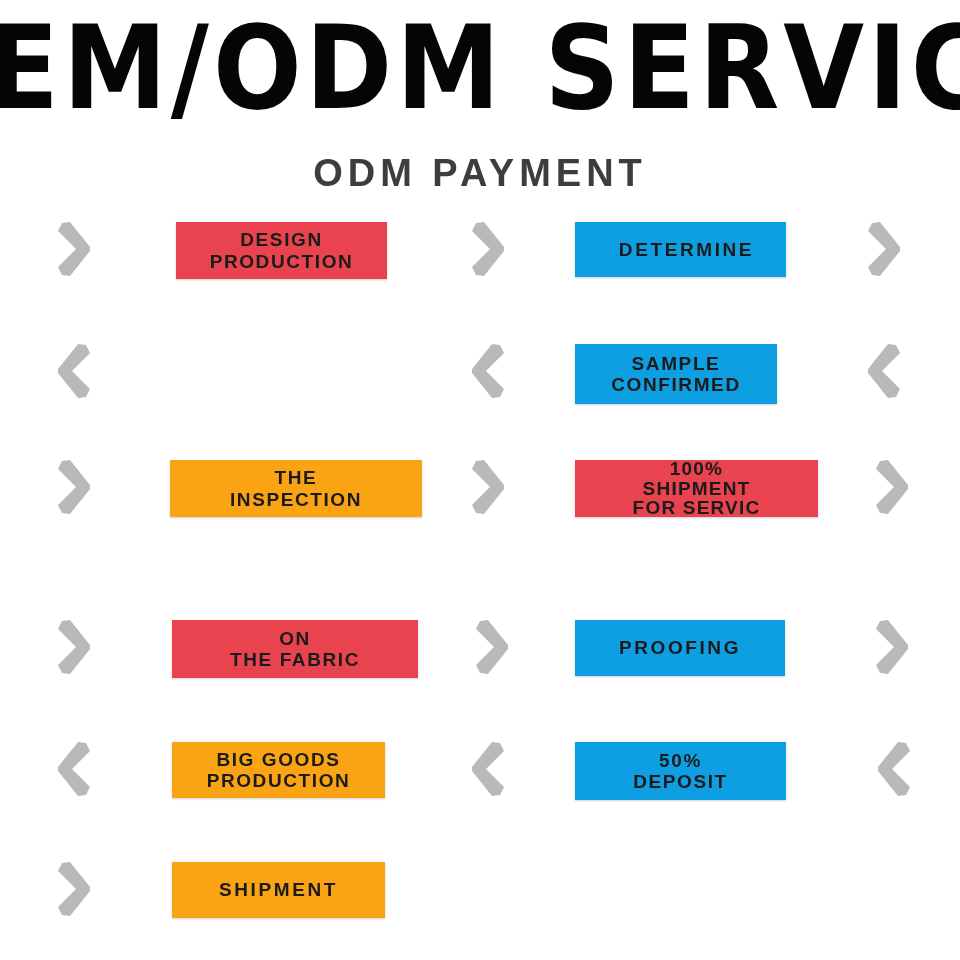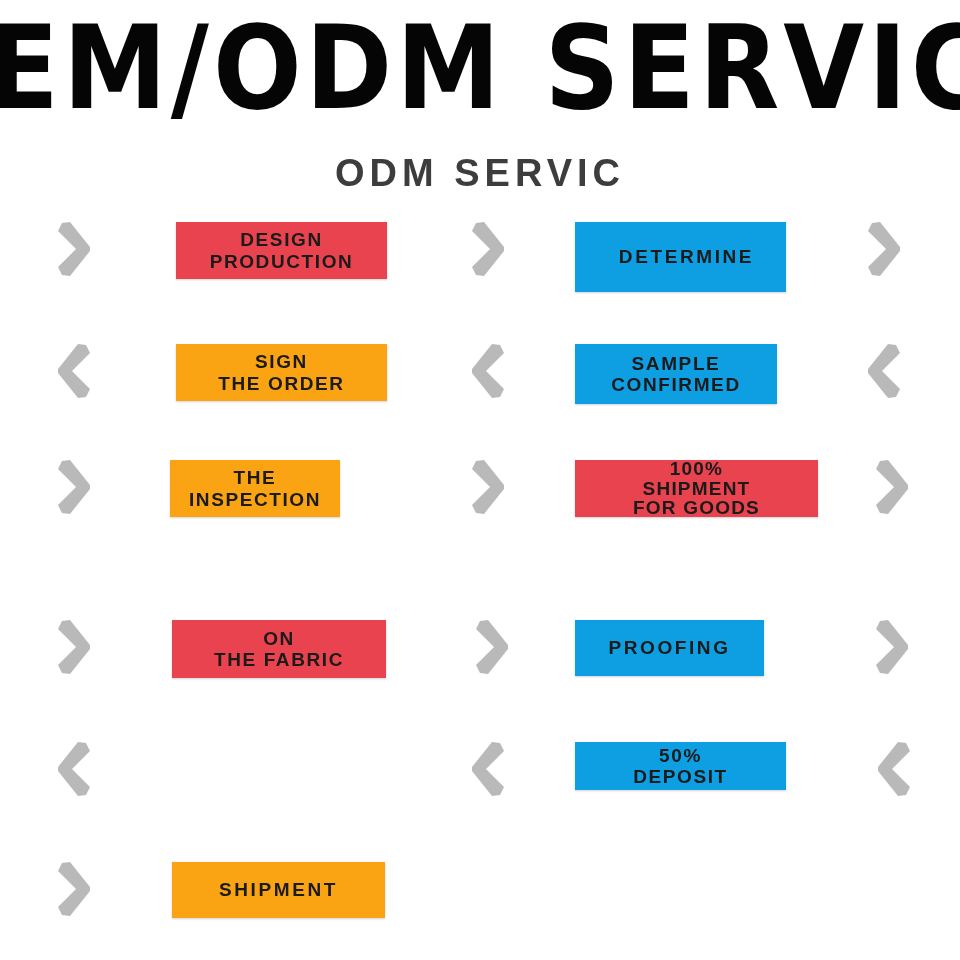--- a/index.html
+++ b/index.html
@@ -105,21 +105,21 @@
 </style>
 </head>
 <body>
 
 <div id="page">
 
   <div class="banner">
     <div class="banner-title">EM/ODM SERVIC</div>
   </div>
 
-  <div class="section-heading" id="heading-odm">ODM SERVIC</div>
+  <div class="section-heading" id="heading-odm">ODM PAYMENT</div>
 
 
   <div id="rows-host">
       <div class="row" style="top: 210px; text-decoration: underline;">
         <div class="chev" style="left: 52px; top: 10px; color: rgb(185, 185, 185);">
           <svg viewBox="0 0 44 58" aria-hidden="true">
             <path fill="currentColor" d="M10 3 L18 2 L38 27 L38 31 L18 56 L10 55 L6 47 L24 29 L6 11 Z"></path>
           </svg>
         </div>
         <div class="chev" style="left: 466px; top: 10px; color: rgb(185, 185, 185);">
@@ -131,47 +131,41 @@
           <svg viewBox="0 0 44 58" aria-hidden="true">
             <path fill="currentColor" d="M10 3 L18 2 L38 27 L38 31 L18 56 L10 55 L6 47 L24 29 L6 11 Z"></path>
           </svg>
         </div>
         <div class="pbox c-red" style="left: 176px; top: 12px; width: 211px; height: 57px; background: rgb(232, 67, 78); color: rgb(27, 27, 27);">
           <div>
             <span class="lbl">DESIGN</span>
             <span class="lbl">PRODUCTION</span>
           </div>
         </div>
-        <div class="pbox c-blue one-line" style="left: 575px; top: 12px; width: 211px; height: 70px; background: rgb(14, 158, 226); color: rgb(27, 27, 27); padding-left: 12px;">
+        <div class="pbox c-blue one-line" style="left: 575px; top: 12px; width: 211px; height: 55px; background: rgb(14, 158, 226); color: rgb(27, 27, 27); padding-left: 12px;">
           <div>
             <span class="lbl">DETERMINE</span>
           </div>
         </div>
       </div>
       <div class="row" style="top: 332px;">
         <div class="chev" style="left: 52px; top: 10px; color: rgb(185, 185, 185);">
           <svg viewBox="0 0 44 58" aria-hidden="true">
             <path fill="currentColor" d="M34 3 L26 2 L6 27 L6 31 L26 56 L34 55 L38 47 L20 29 L38 11 Z"></path>
           </svg>
         </div>
         <div class="chev" style="left: 466px; top: 10px; color: rgb(185, 185, 185);">
           <svg viewBox="0 0 44 58" aria-hidden="true">
             <path fill="currentColor" d="M34 3 L26 2 L6 27 L6 31 L26 56 L34 55 L38 47 L20 29 L38 11 Z"></path>
           </svg>
         </div>
         <div class="chev" style="left: 862px; top: 10px; color: rgb(185, 185, 185);">
           <svg viewBox="0 0 44 58" aria-hidden="true">
             <path fill="currentColor" d="M34 3 L26 2 L6 27 L6 31 L26 56 L34 55 L38 47 L20 29 L38 11 Z"></path>
           </svg>
-        </div>
-        <div class="pbox c-orange" style="left: 176px; top: 12px; width: 211px; height: 57px; background: rgb(250, 163, 19); color: rgb(27, 27, 27);">
-          <div>
-            <span class="lbl">SIGN</span>
-            <span class="lbl">THE ORDER</span>
-          </div>
         </div>
         <div class="pbox c-blue" style="left: 575px; top: 12px; width: 202px; height: 60px; background: rgb(14, 158, 226); color: rgb(27, 27, 27);">
           <div>
             <span class="lbl">SAMPLE</span>
             <span class="lbl">CONFIRMED</span>
           </div>
         </div>
       </div>
       <div class="row" style="top: 448px;">
         <div class="chev" style="left: 52px; top: 10px; color: rgb(185, 185, 185);">
@@ -182,57 +176,57 @@
         <div class="chev" style="left: 466px; top: 10px; color: rgb(185, 185, 185);">
           <svg viewBox="0 0 44 58" aria-hidden="true">
             <path fill="currentColor" d="M10 3 L18 2 L38 27 L38 31 L18 56 L10 55 L6 47 L24 29 L6 11 Z"></path>
           </svg>
         </div>
         <div class="chev" style="left: 870px; top: 10px; color: rgb(185, 185, 185);">
           <svg viewBox="0 0 44 58" aria-hidden="true">
             <path fill="currentColor" d="M10 3 L18 2 L38 27 L38 31 L18 56 L10 55 L6 47 L24 29 L6 11 Z"></path>
           </svg>
         </div>
-        <div class="pbox c-orange" style="left: 170px; top: 12px; width: 170px; height: 57px; background: rgb(250, 163, 19); color: rgb(27, 27, 27);">
+        <div class="pbox c-orange" style="left: 170px; top: 12px; width: 252px; height: 57px; background: rgb(250, 163, 19); color: rgb(27, 27, 27);">
           <div>
             <span class="lbl">THE</span>
             <span class="lbl">INSPECTION</span>
           </div>
         </div>
         <div class="pbox c-red three-line" style="left: 575px; top: 12px; width: 243px; height: 57px; background: rgb(232, 67, 78); color: rgb(27, 27, 27);">
           <div>
             <span class="lbl">100%</span>
             <span class="lbl">SHIPMENT</span>
-            <span class="lbl">FOR GOODS</span>
+            <span class="lbl">FOR SERVIC</span>
           </div>
         </div>
       </div>
       <div class="row" style="top: 610px;">
         <div class="chev" style="left: 52px; top: 8px; color: rgb(185, 185, 185);">
           <svg viewBox="0 0 44 58" aria-hidden="true">
             <path fill="currentColor" d="M10 3 L18 2 L38 27 L38 31 L18 56 L10 55 L6 47 L24 29 L6 11 Z"></path>
           </svg>
         </div>
         <div class="chev" style="left: 470px; top: 8px; color: rgb(185, 185, 185);">
           <svg viewBox="0 0 44 58" aria-hidden="true">
             <path fill="currentColor" d="M10 3 L18 2 L38 27 L38 31 L18 56 L10 55 L6 47 L24 29 L6 11 Z"></path>
           </svg>
         </div>
         <div class="chev" style="left: 870px; top: 8px; color: rgb(185, 185, 185);">
           <svg viewBox="0 0 44 58" aria-hidden="true">
             <path fill="currentColor" d="M10 3 L18 2 L38 27 L38 31 L18 56 L10 55 L6 47 L24 29 L6 11 Z"></path>
           </svg>
         </div>
-        <div class="pbox c-red" style="left: 172px; top: 10px; width: 214px; height: 58px; background: rgb(232, 67, 78); color: rgb(27, 27, 27);">
+        <div class="pbox c-red" style="left: 172px; top: 10px; width: 246px; height: 58px; background: rgb(232, 67, 78); color: rgb(27, 27, 27);">
           <div>
             <span class="lbl">ON</span>
             <span class="lbl">THE FABRIC</span>
           </div>
         </div>
-        <div class="pbox c-blue one-line" style="left: 575px; top: 10px; width: 189px; height: 56px; background: rgb(14, 158, 226); color: rgb(27, 27, 27);">
+        <div class="pbox c-blue one-line" style="left: 575px; top: 10px; width: 210px; height: 56px; background: rgb(14, 158, 226); color: rgb(27, 27, 27);">
           <div>
             <span class="lbl">PROOFING</span>
           </div>
         </div>
       </div>
       <div class="row" style="top: 730px;">
         <div class="chev" style="left: 52px; top: 10px; color: rgb(185, 185, 185);">
           <svg viewBox="0 0 44 58" aria-hidden="true">
             <path fill="currentColor" d="M34 3 L26 2 L6 27 L6 31 L26 56 L34 55 L38 47 L20 29 L38 11 Z"></path>
           </svg>
@@ -240,21 +234,27 @@
         <div class="chev" style="left: 466px; top: 10px; color: rgb(185, 185, 185);">
           <svg viewBox="0 0 44 58" aria-hidden="true">
             <path fill="currentColor" d="M34 3 L26 2 L6 27 L6 31 L26 56 L34 55 L38 47 L20 29 L38 11 Z"></path>
           </svg>
         </div>
         <div class="chev" style="left: 872px; top: 10px; color: rgb(185, 185, 185);">
           <svg viewBox="0 0 44 58" aria-hidden="true">
             <path fill="currentColor" d="M34 3 L26 2 L6 27 L6 31 L26 56 L34 55 L38 47 L20 29 L38 11 Z"></path>
           </svg>
         </div>
-        <div class="pbox c-blue" style="left: 575px; top: 12px; width: 211px; height: 48px; background: rgb(14, 158, 226); color: rgb(27, 27, 27);">
+        <div class="pbox c-orange" style="left: 172px; top: 12px; width: 213px; height: 56px; background: rgb(250, 163, 19); color: rgb(27, 27, 27);">
+          <div>
+            <span class="lbl">BIG GOODS</span>
+            <span class="lbl">PRODUCTION</span>
+          </div>
+        </div>
+        <div class="pbox c-blue" style="left: 575px; top: 12px; width: 211px; height: 58px; background: rgb(14, 158, 226); color: rgb(27, 27, 27);">
           <div>
             <span class="lbl">50%</span>
             <span class="lbl">DEPOSIT</span>
           </div>
         </div>
       </div>
       <div class="row" style="top: 852px;">
         <div class="chev" style="left: 52px; top: 8px; color: rgb(185, 185, 185);">
           <svg viewBox="0 0 44 58" aria-hidden="true">
             <path fill="currentColor" d="M10 3 L18 2 L38 27 L38 31 L18 56 L10 55 L6 47 L24 29 L6 11 Z"></path>

